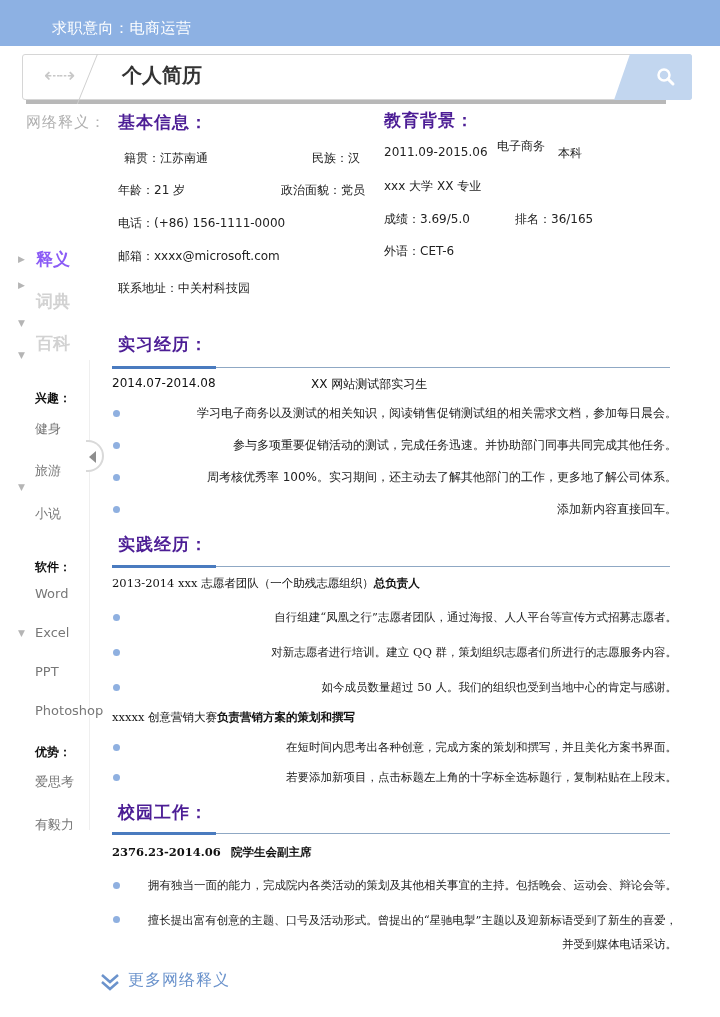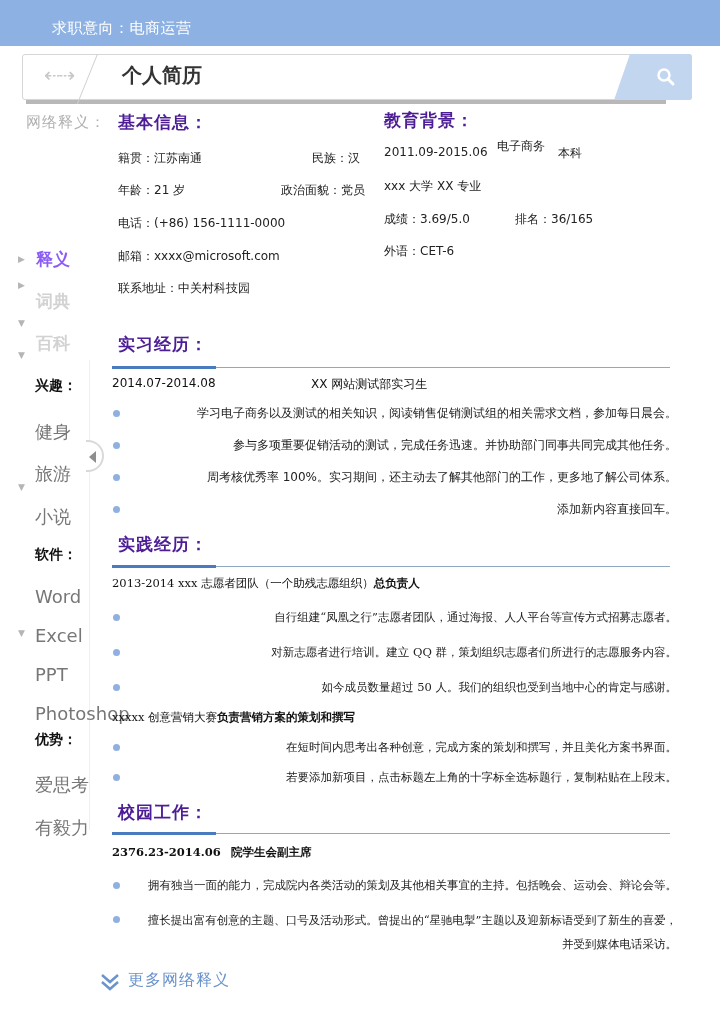--- a/index.html
+++ b/index.html
@@ -25,22 +25,22 @@
   .side-nav .lbl { position: absolute; left: 18px; top: 0; font-size: 17px; font-weight: bold; }
   .side-nav .lbl.active { color: #8b5cf6; }
   .side-nav .lbl.dim { color: #d2d2d2; }
   .side-tri-extra { position: absolute; font-size: 9px; color: #b5b5b5; }
 
   .vline { position: absolute; left: 89px; top: 360px; width: 1px; height: 470px; background: #efefef; }
   .collapse-btn { position: absolute; left: 86px; top: 440px; width: 18px; height: 32px; border: 2px solid #d9d9d9; border-left: none; border-radius: 0 16px 16px 0; background: #fff; }
   .collapse-btn::after { content: ""; position: absolute; left: 3px; top: 9px; border-right: 7px solid #8e8e8e; border-top: 6px solid transparent; border-bottom: 6px solid transparent; }
 
   .skills { position: absolute; left: 35px; top: 0; }
-  .skills .h { position: absolute; left: 0; font-size: 14px; font-weight: bold; color: #111; font-family: "DejaVu Serif", serif; white-space: nowrap; }
-  .skills .v { position: absolute; left: 0; font-size: 18px; color: #777; white-space: nowrap; }
+  .skills .h { position: absolute; left: 0; font-size: 12px; font-weight: bold; color: #111; font-family: "DejaVu Serif", serif; white-space: nowrap; margin-top: 13px; }
+  .skills .v { position: absolute; left: 0; font-size: 13px; color: #777; white-space: nowrap; }
 
   .sec-title { position: absolute; font-size: 17px; font-weight: bold; color: #4c1d95; letter-spacing: 1px; }
   .field { position: absolute; font-size: 12px; color: #222; white-space: nowrap; }
 
   .divider { position: absolute; left: 112px; width: 558px; height: 4px; }
   .divider .thin { position: absolute; left: 0; top: 1px; width: 100%; height: 1px; background: #8fa8c4; }
   .divider .thick { position: absolute; left: 0; top: 0; width: 104px; height: 3px; background: #4a7bbf; }
 
   .row-head { position: absolute; left: 112px; font-size: 12px; color: #111; white-space: nowrap; }
   .row-head.serif { font-family: "DejaVu Serif", serif; font-size: 11.5px; }
@@ -110,21 +110,21 @@
   <div class="v" style="top:625px">Excel</div>
   <div class="v" style="top:664px">PPT</div>
   <div class="v" style="top:703px">Photoshop</div>
 
   <div class="h" style="top:731px">优势：</div>
   <div class="v" style="top:773px">爱思考</div>
   <div class="v" style="top:816px">有毅力</div>
 </div>
 
 <div class="sec-title" style="left:118px;top:111px">基本信息：</div>
-<div class="field" style="left:118px;top:150px">籍贯：江苏南通</div>
+<div class="field" style="left:124px;top:150px">籍贯：江苏南通</div>
 <div class="field" style="left:312px;top:150px">民族：汉</div>
 <div class="field" style="left:118px;top:182px">年龄：21 岁</div>
 <div class="field" style="left:281px;top:182px">政治面貌：党员</div>
 <div class="field" style="left:118px;top:215px">电话：(+86) 156-1111-0000</div>
 <div class="field" style="left:118px;top:248px">邮箱：xxxx@microsoft.com</div>
 <div class="field" style="left:118px;top:280px">联系地址：中关村科技园</div>
 
 <div class="sec-title" style="left:384px;top:109px">教育背景：</div>
 <div class="field" style="left:384px;top:145px">2011.09-2015.06</div>
 <div class="field" style="left:497px;top:138px">电子商务</div>

